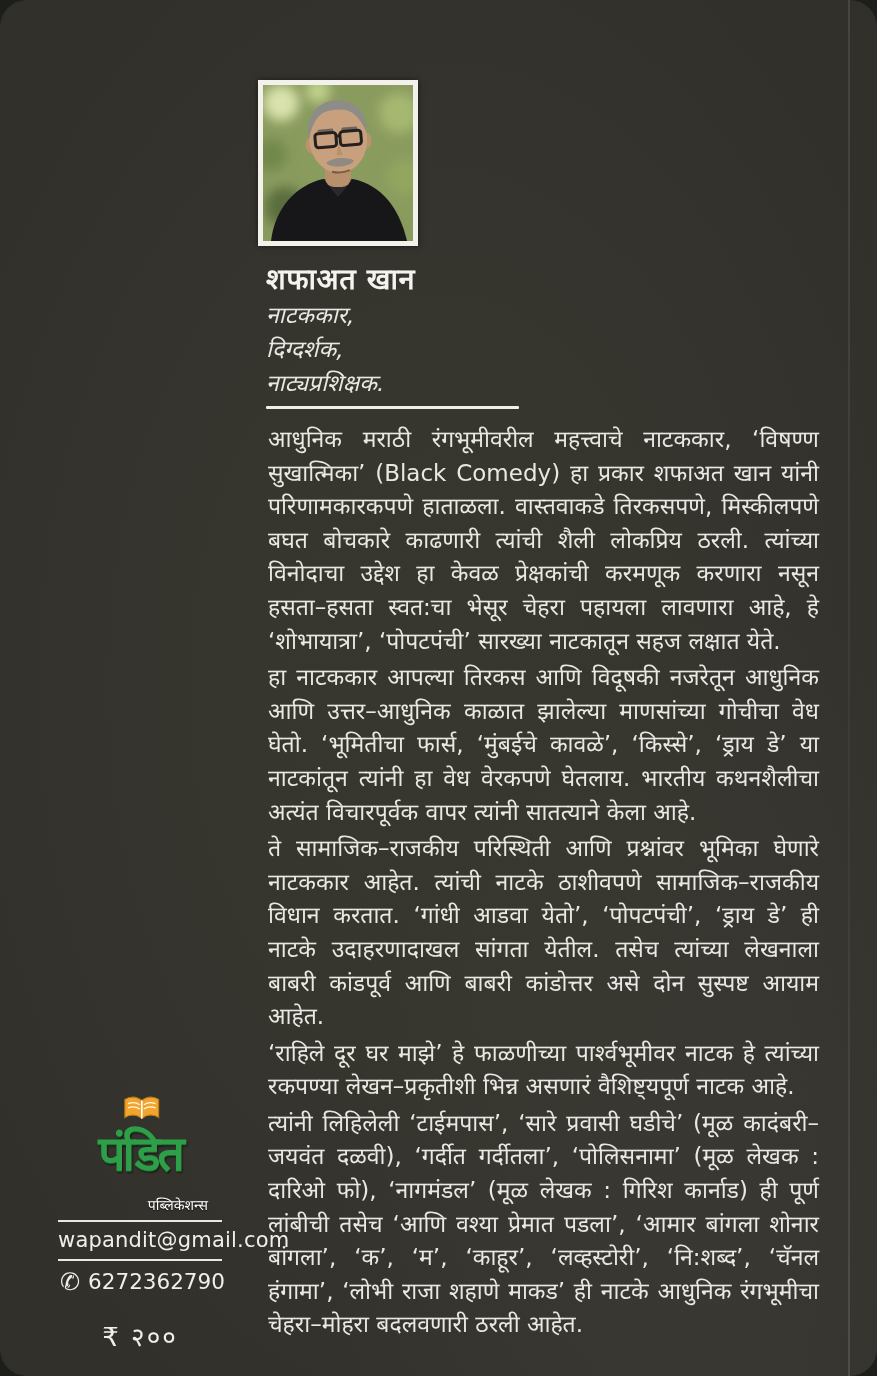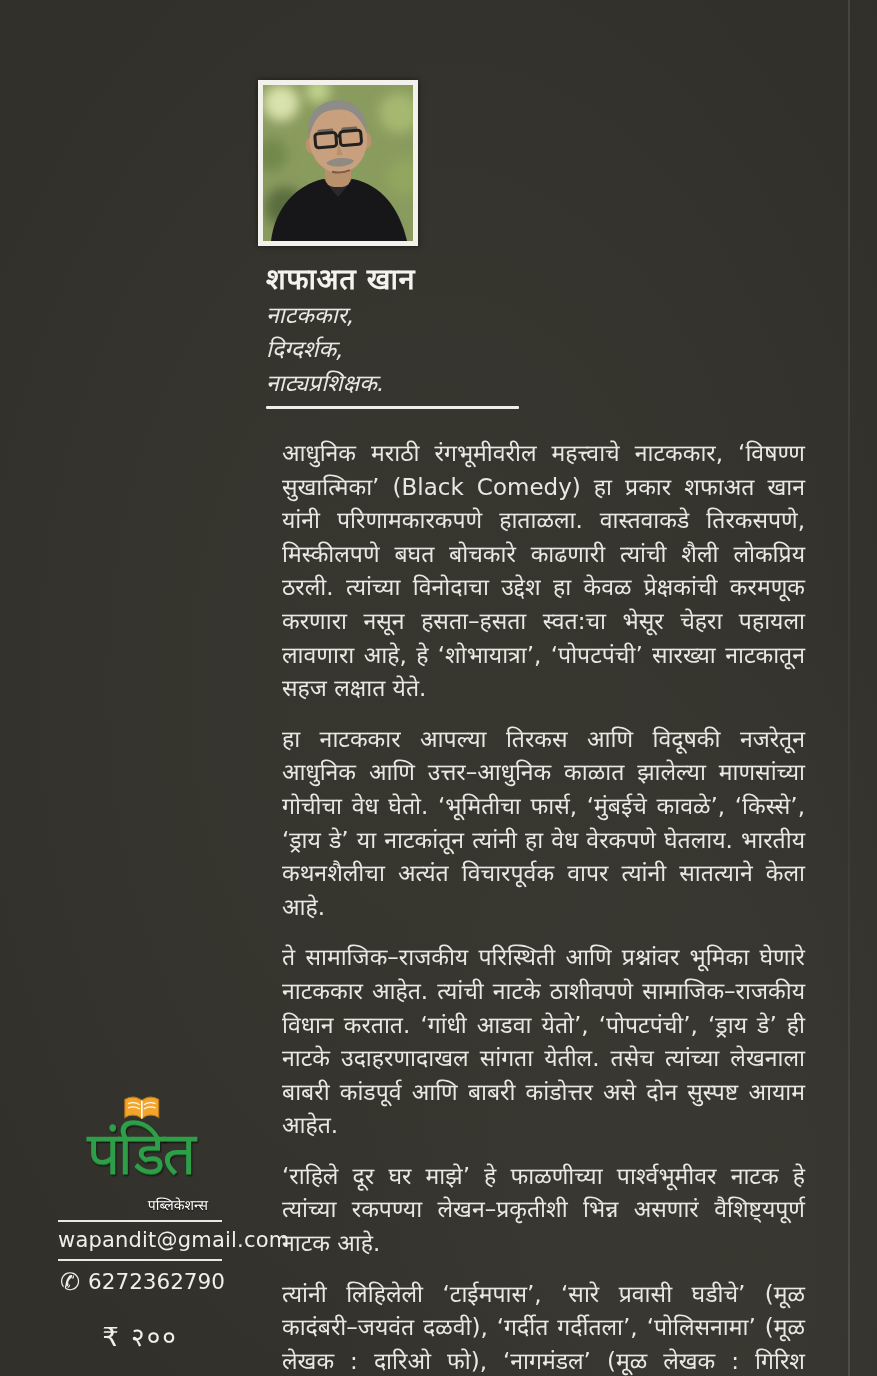--- a/index.html
+++ b/index.html
@@ -6,20 +6,21 @@
   .cover{
     position:relative;
     width:877px;height:1376px;
     margin:0 auto;
     background:
       radial-gradient(ellipse at 85% 100%, rgba(120,120,110,0.10), rgba(0,0,0,0) 40%),
       radial-gradient(ellipse at 50% 50%, #38372f 0%, #34332d 60%, #302f29 100%);
     overflow:hidden;
     font-family:"DejaVu Sans", sans-serif;
     color:#e9e8e2;
+    border-radius:27px;
   }
   .spine-line{
     position:absolute;right:27px;top:0;width:2px;height:100%;
     background:linear-gradient(180deg, rgba(255,255,255,0.10), rgba(255,255,255,0.03) 60%, rgba(255,255,255,0.12));
   }
   .photo-frame{
     position:absolute;left:258px;top:80px;
     width:150px;height:156px;
     border:5px solid #f2f1ec;
     background:#8a9b5e;
@@ -37,28 +38,28 @@
   }
   .rule{
     position:absolute;left:266px;top:406px;
     width:253px;height:3px;background:#efeee9;border-radius:1px;
   }
   .body-text{
     position:absolute;left:265px;top:420px;width:557px;
     font-size:23px;line-height:33.6px;
     text-align:justify;color:#e9e8e2;
   }
-  .body-text p{margin:17px;padding:0;}
+  .body-text p{margin:3px;padding:0;}
   .publisher{
     position:absolute;left:58px;top:1094px;width:164px;
     text-align:center;
   }
   .logo-wrap{position:relative;height:122px;}
   .logo-text{
-    font-size:60px;font-weight:normal;color:#2f9e48;
+    font-size:48px;font-weight:bold;color:#2f9e48;
     line-height:118px;letter-spacing:-3px;
     text-shadow:0 1px 0 #1c6b2e, 1px 2px 2px rgba(0,0,0,0.6);
   }
   .book-icon{
     position:absolute;left:50%;top:2px;transform:translateX(-45%);
     width:36px;height:26px;
   }
   .logo-sub{
     position:absolute;right:14px;bottom:2px;
     color:#ffffff;font-size:14px;font-weight:normal;

